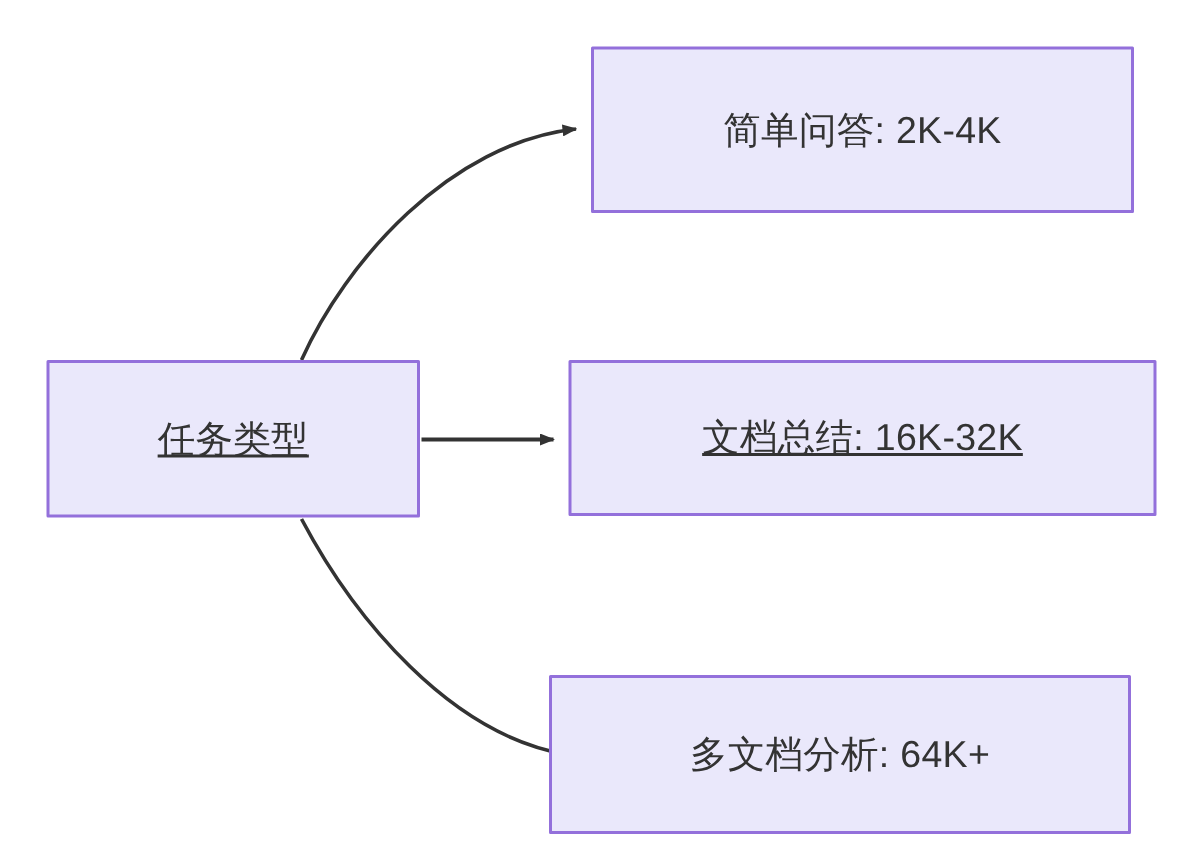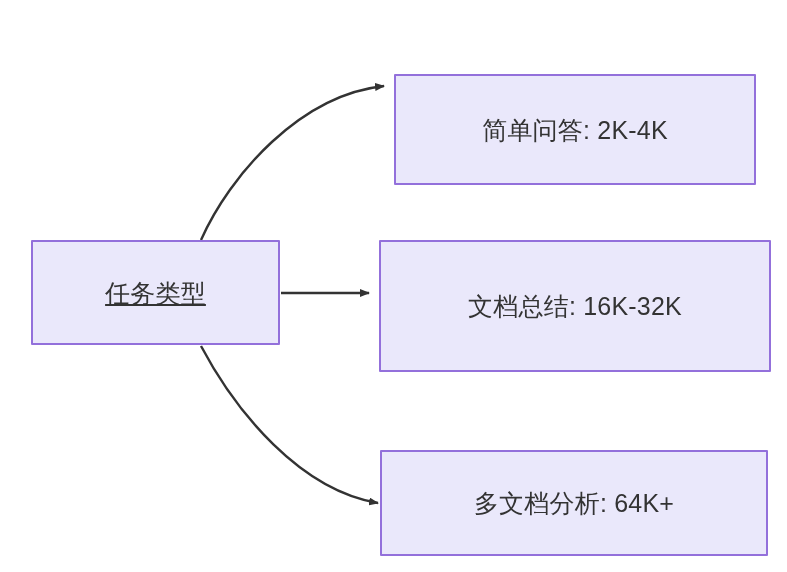--- a/index.html
+++ b/index.html
@@ -41,23 +41,23 @@
     letter-spacing: 0.2px;
     white-space: nowrap;
     user-select: none;
   }
   .node-label {
     color: #333333;
   }
 
   
   #node-root      { left: 31px;  top: 240px; width: 249px; height: 105px; text-decoration: underline; }
-  #node-simple-qa { left: 394px; top: 31px;  width: 362px; height: 111px; margin-top: 43px; }
-  #node-doc-sum   { left: 379px; top: 240px; width: 392px; height: 132px; }
-  #node-multi-doc { left: 380px; top: 450px; width: 388px; height: 106px; }
+  #node-simple-qa { left: 394px; top: 31px;  width: 362px; height: 111px; }
+  #node-doc-sum   { left: 379px; top: 240px; width: 392px; height: 104px; text-decoration: underline; }
+  #node-multi-doc { left: 366px; top: 450px; width: 388px; height: 106px; }
 </style>
 </head>
 <body>
 
 <div id="canvas">
 
   <svg id="edge-layer" viewBox="0 0 787 572" width="787" height="572" xmlns="http://www.w3.org/2000/svg">
     <defs>
       <marker id="arrowhead" markerWidth="10" markerHeight="8" refX="9" refY="4" orient="auto" markerUnits="userSpaceOnUse">
         <path d="M0,0 L10,4 L0,8 z" fill="#333333"></path>

